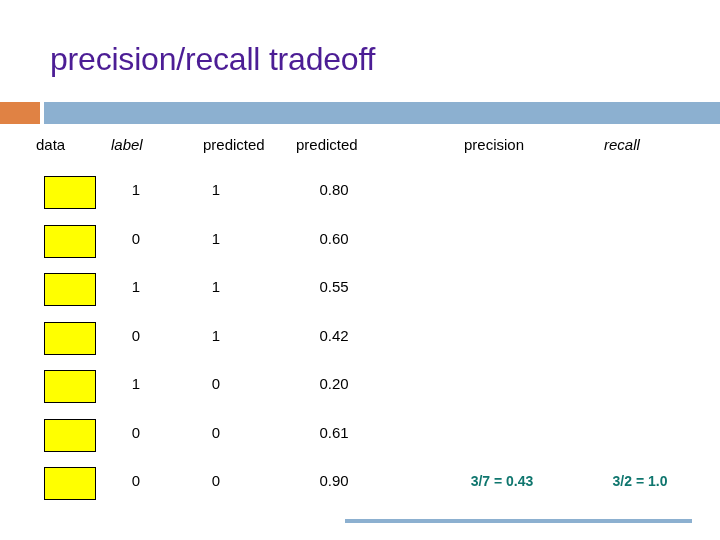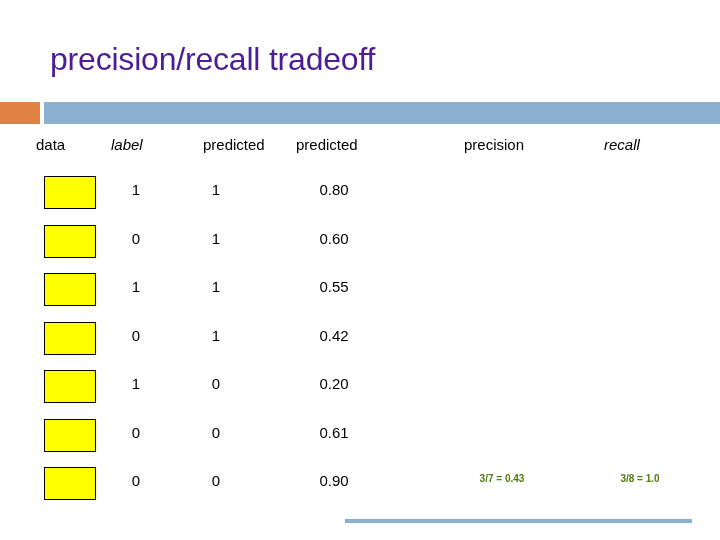--- a/index.html
+++ b/index.html
@@ -103,23 +103,23 @@
     top: 9px;
     white-space: nowrap;
     text-align: center;
   }
   .cell-label      { left: 120px; width: 32px; }
   .cell-predicted  { left: 200px; width: 32px; }
   .cell-confidence { left: 304px; width: 60px; }
 
   .metric-cell {
     position: absolute;
-    font-size: 10px;
+    font-size: 14px;
     font-weight: bold;
-    color: #4d7c0f;
+    color: #0f766e;
     top: 10px;
     white-space: nowrap;
     text-align: center;
   }
   .cell-precision { left: 440px; width: 124px; }
   .cell-recall    { left: 578px; width: 124px; }
 
   
   #bottom-divider {
     position: absolute;
@@ -204,18 +204,18 @@
     <span class="metric-cell cell-precision"></span>
     <span class="metric-cell cell-recall"></span>
   </div>
 
   <div class="row">
     <div class="swatch"></div>
     <span class="cell cell-label">0</span>
     <span class="cell cell-predicted">0</span>
     <span class="cell cell-confidence">0.90</span>
     <span class="metric-cell cell-precision">3/7 = 0.43</span>
-    <span class="metric-cell cell-recall">3/8 = 1.0</span>
+    <span class="metric-cell cell-recall">3/2 = 1.0</span>
   </div>
 
 </div>
 
 <div id="bottom-divider"></div>
 
 </body></html>

